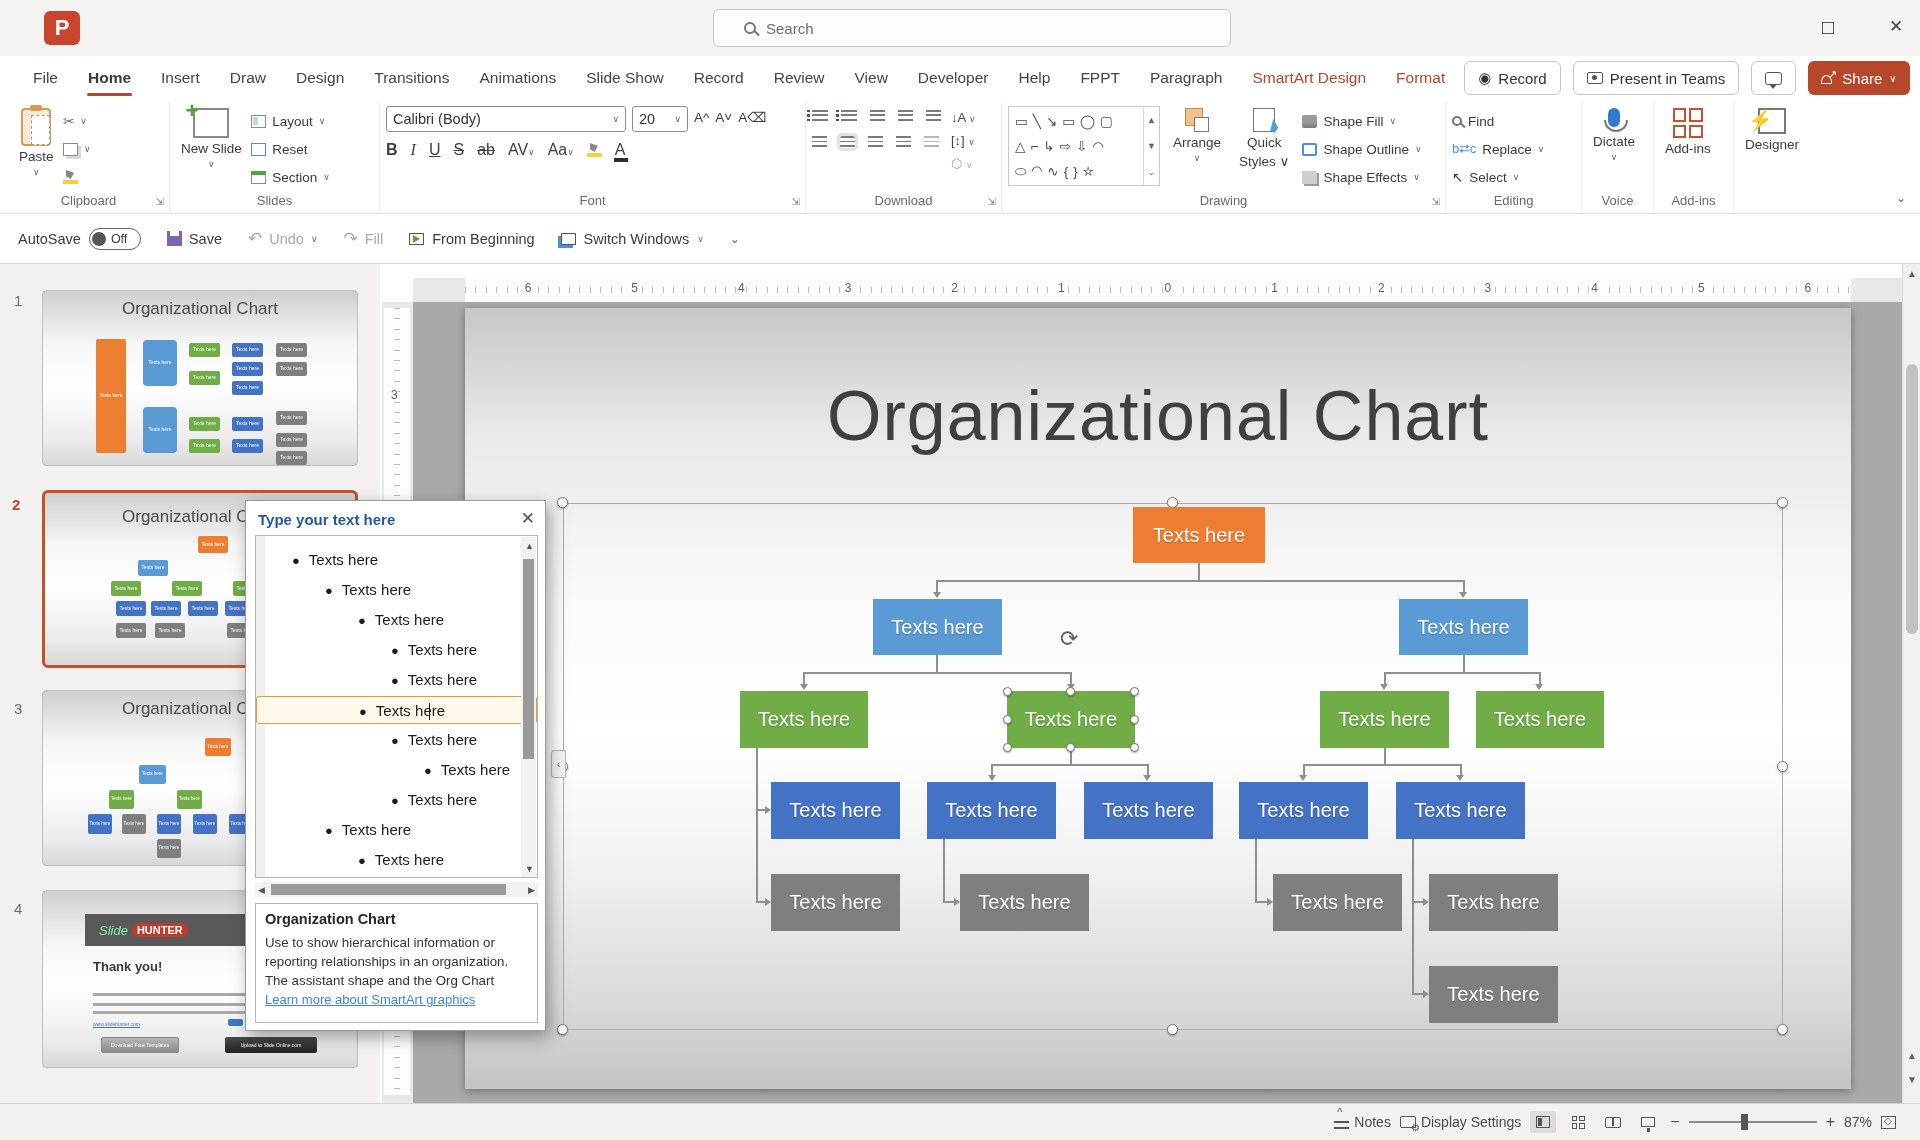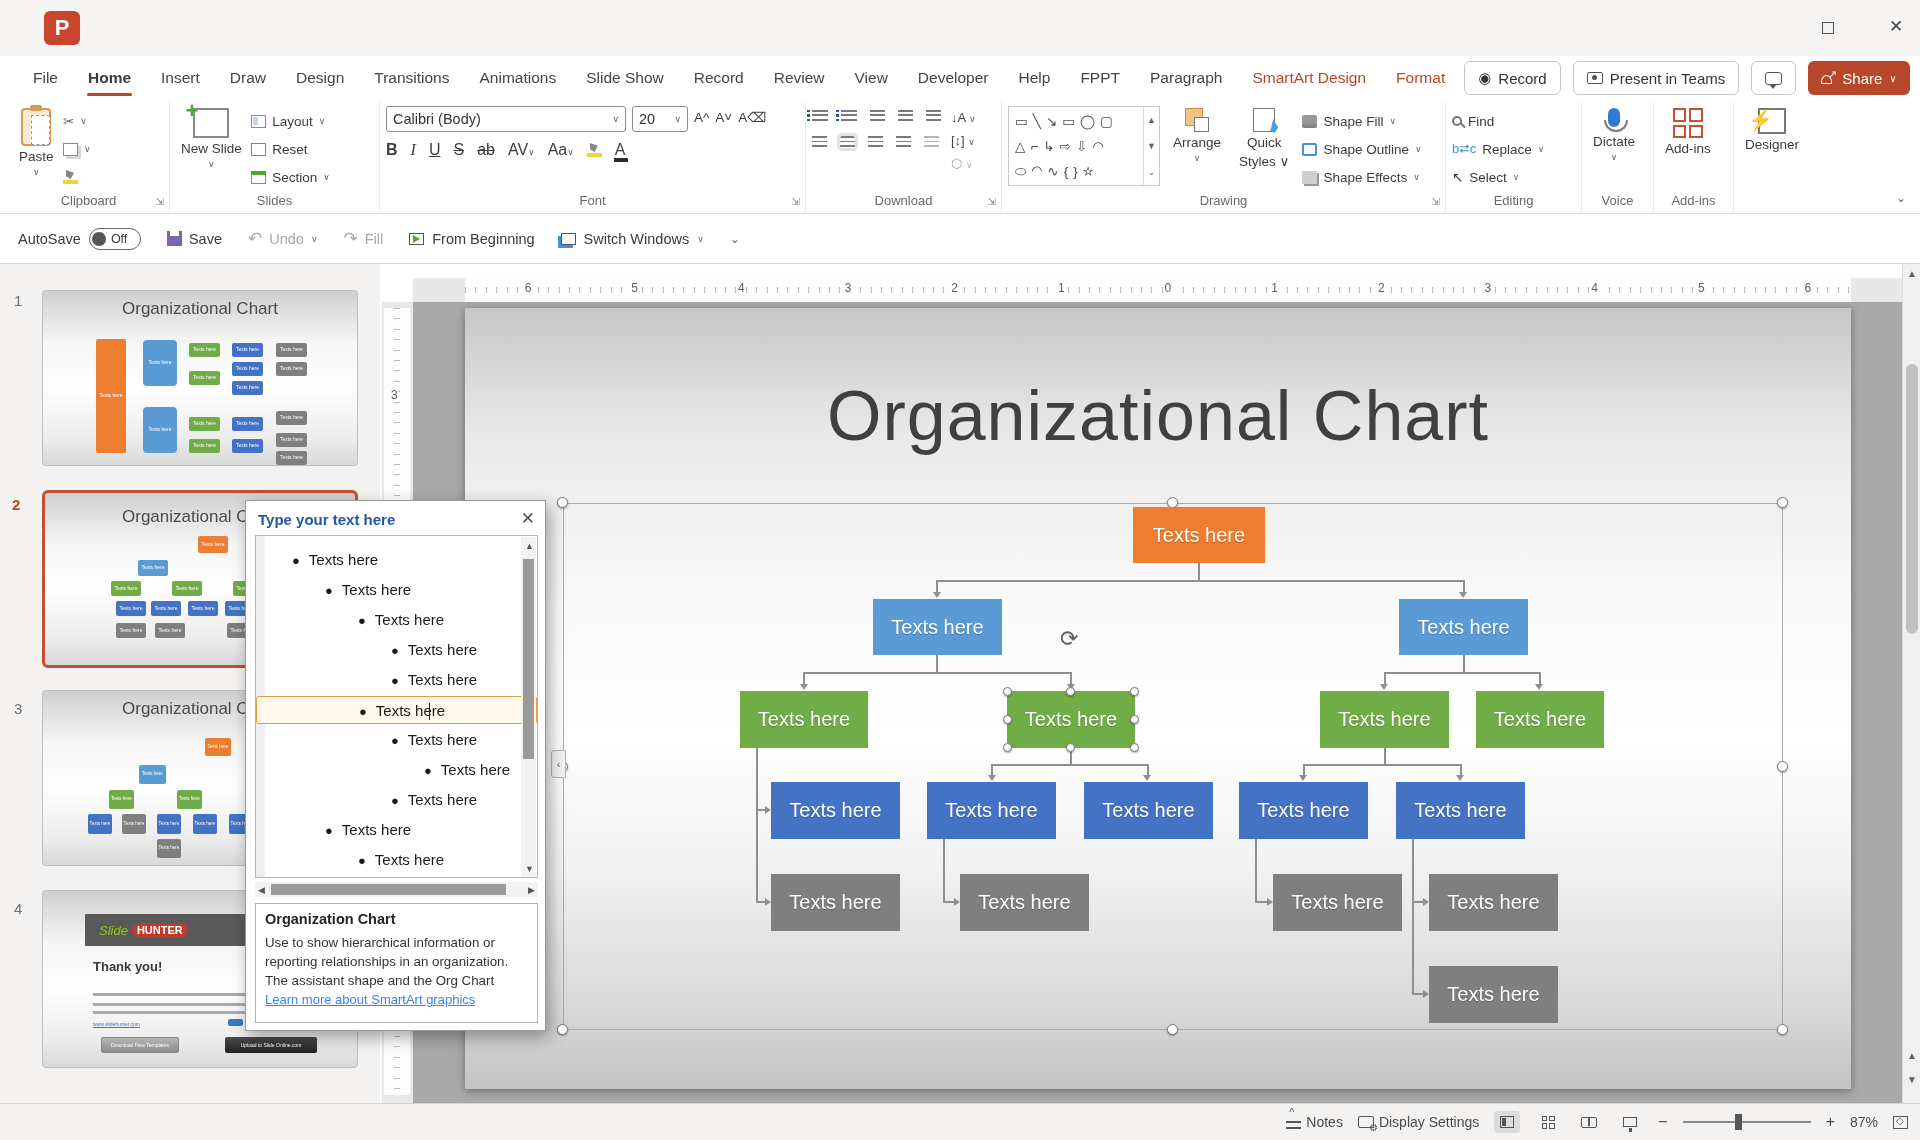--- a/index.html
+++ b/index.html
@@ -102,21 +102,21 @@
   .thumbs { position:absolute; left:0; top:264px; width:380px; height:839px; background:#f3f2f1; }
   .thumb-num { position:absolute; font-size:15px; color:#6d6d6d; }
   .thumb { position:absolute; left:42px; width:316px; height:176px; background:linear-gradient(180deg,#cfcfcf 0%,#f6f6f6 30%,#ffffff 55%,#ececec 85%,#d8d8d8 100%); border:1px solid #bdbdbd; border-radius:4px; overflow:hidden; }
   .thumb.selected { border:3px solid #c4502e; border-radius:6px; }
   .mini-title { position:absolute; width:100%; text-align:center; color:#4a4a4a; font-size:17px; white-space:nowrap; }
   .mb { position:absolute; color:#fff; border-radius:2px; display:flex; align-items:center; justify-content:center; text-align:center; overflow:hidden; line-height:1.05; }
   .mb.or { background:#ed7d31; } .mb.lb { background:#5b9bd5; } .mb.gr { background:#70ad47; } .mb.bl { background:#4472c4; } .mb.gy { background:#7f7f7f; }
 
   
   .s4bar { position:absolute; background:#595959; display:flex; align-items:center; padding-left:14px; gap:4px; }
-  .s4slide { color:#84cc16; font-style:italic; font-size:13px; }
+  .s4slide { color:#86efac; font-style:italic; font-size:13px; }
   .s4hunter { background:#c0392b; color:#fff; font-size:11px; font-weight:bold; padding:1px 5px; border-radius:7px; }
   .s4thanks { position:absolute; font-size:13px; color:#3a3a3a; font-weight:bold; }
   .s4line { position:absolute; height:3px; background:#a9a9a9; }
   .s4link { position:absolute; font-size:5px; color:#4472c4; text-decoration:underline; }
   .s4pill { position:absolute; width:15px; height:7px; background:#3b78c3; border-radius:2px; }
   .s4btn { position:absolute; font-size:5px; color:#fff; display:flex; align-items:center; justify-content:center; text-align:center; border-radius:2px; }
 
   
   .hruler { position:absolute; left:413px; top:278px; width:1489px; height:24px; background:#e8e8e8; }
   .hruler .active { position:absolute; left:52px; top:0; width:1386px; height:24px; background:#fdfdfd; }
@@ -163,21 +163,21 @@
   .tp-hthumb { position:absolute; left:16px; top:2px; width:235px; height:11px; background:#9a9a9a; }
   .tp-info { position:absolute; left:9px; top:402px; width:283px; height:120px; border:1px solid #b5b5b5; padding:7px 9px; }
   .tp-info-title { font-size:14.5px; font-weight:bold; color:#262626; margin-bottom:6px; }
   .tp-info-line { font-size:13.3px; color:#333; line-height:19px; }
   .tp-link { font-size:13px; color:#3b82f6; text-decoration:underline; margin-top:0; display:inline-block; }
 
   
   .statusbar { position:absolute; left:0; top:1103px; width:1920px; height:37px; background:#f3f2f1; border-top:1px solid #d6d4d2; display:flex; align-items:center; font-size:14px; color:#4b4b4b; }
   .sb-left { display:flex; align-items:center; gap:0; }
   .sb-item { padding:0 14px; white-space:nowrap; }
-  .sb-right { margin-left:auto; display:flex; align-items:center; gap:15px; padding-right:12px;justify-content:space-between; }
+  .sb-right { margin-left:auto; display:flex; align-items:center; gap:9px; padding-right:24px;justify-content:space-between; }
   .notes-ic { width:15px; height:13px; border-bottom:2px solid #555; background:repeating-linear-gradient(180deg,transparent 0 5px,#555 5px 7px); position:relative; margin-right:5px; }
   .notes-ic::before { content:"^"; position:absolute; left:3px; top:-10px; font-size:11px; color:#555; }
   .ds-ic { width:16px; height:12px; border:1.6px solid #555; border-radius:2px; position:relative; margin-right:5px; }
   .ds-ic::after { content:"⚙"; position:absolute; right:-5px; bottom:-6px; font-size:10px; color:#555; }
   .acc-ic { width:14px; height:14px; position:relative; margin-right:6px; }
   .acc-ic::before { content:""; position:absolute; left:5px; top:0; width:4px; height:4px; border-radius:50%; background:#555; }
   .acc-ic::after { content:""; position:absolute; left:2px; top:5px; width:10px; height:8px; background:#555; clip-path:polygon(0 0,100% 0,80% 30%,62% 30%,80% 100%,58% 100%,50% 55%,42% 100%,20% 100%,38% 30%,20% 30%); }
   .view-ic { width:26px; height:22px; display:flex; align-items:center; justify-content:center; border-radius:3px; }
   .view-ic.active { background:#dcdcdc; }
   .ic-normal { width:14px; height:12px; border:1.5px solid #555; position:relative; }
@@ -193,20 +193,24 @@
   .fit-ic { width:15px; height:13px; border:1.5px solid #555; position:relative; }
   .fit-ic::after { content:"◇"; position:absolute; left:2px; top:-2px; font-size:10px; color:#555; }
 </style>
 </head>
 <body>
 
 <div id="app">
 
   <div class="titlebar">
     <div class="ppt-logo">P</div>
+    <div class="searchbox">
+      <span class="mag"></span>
+      <span>Search</span>
+    </div>
     <div class="restore-ic"></div>
     <div class="winbtn close-x">✕</div>
   </div>
 
   <div class="tabsrow">
     <div class="tab">File</div>
     <div class="tab active">Home</div>
     <div class="tab">Insert</div>
     <div class="tab">Draw</div>
     <div class="tab">Design</div>

